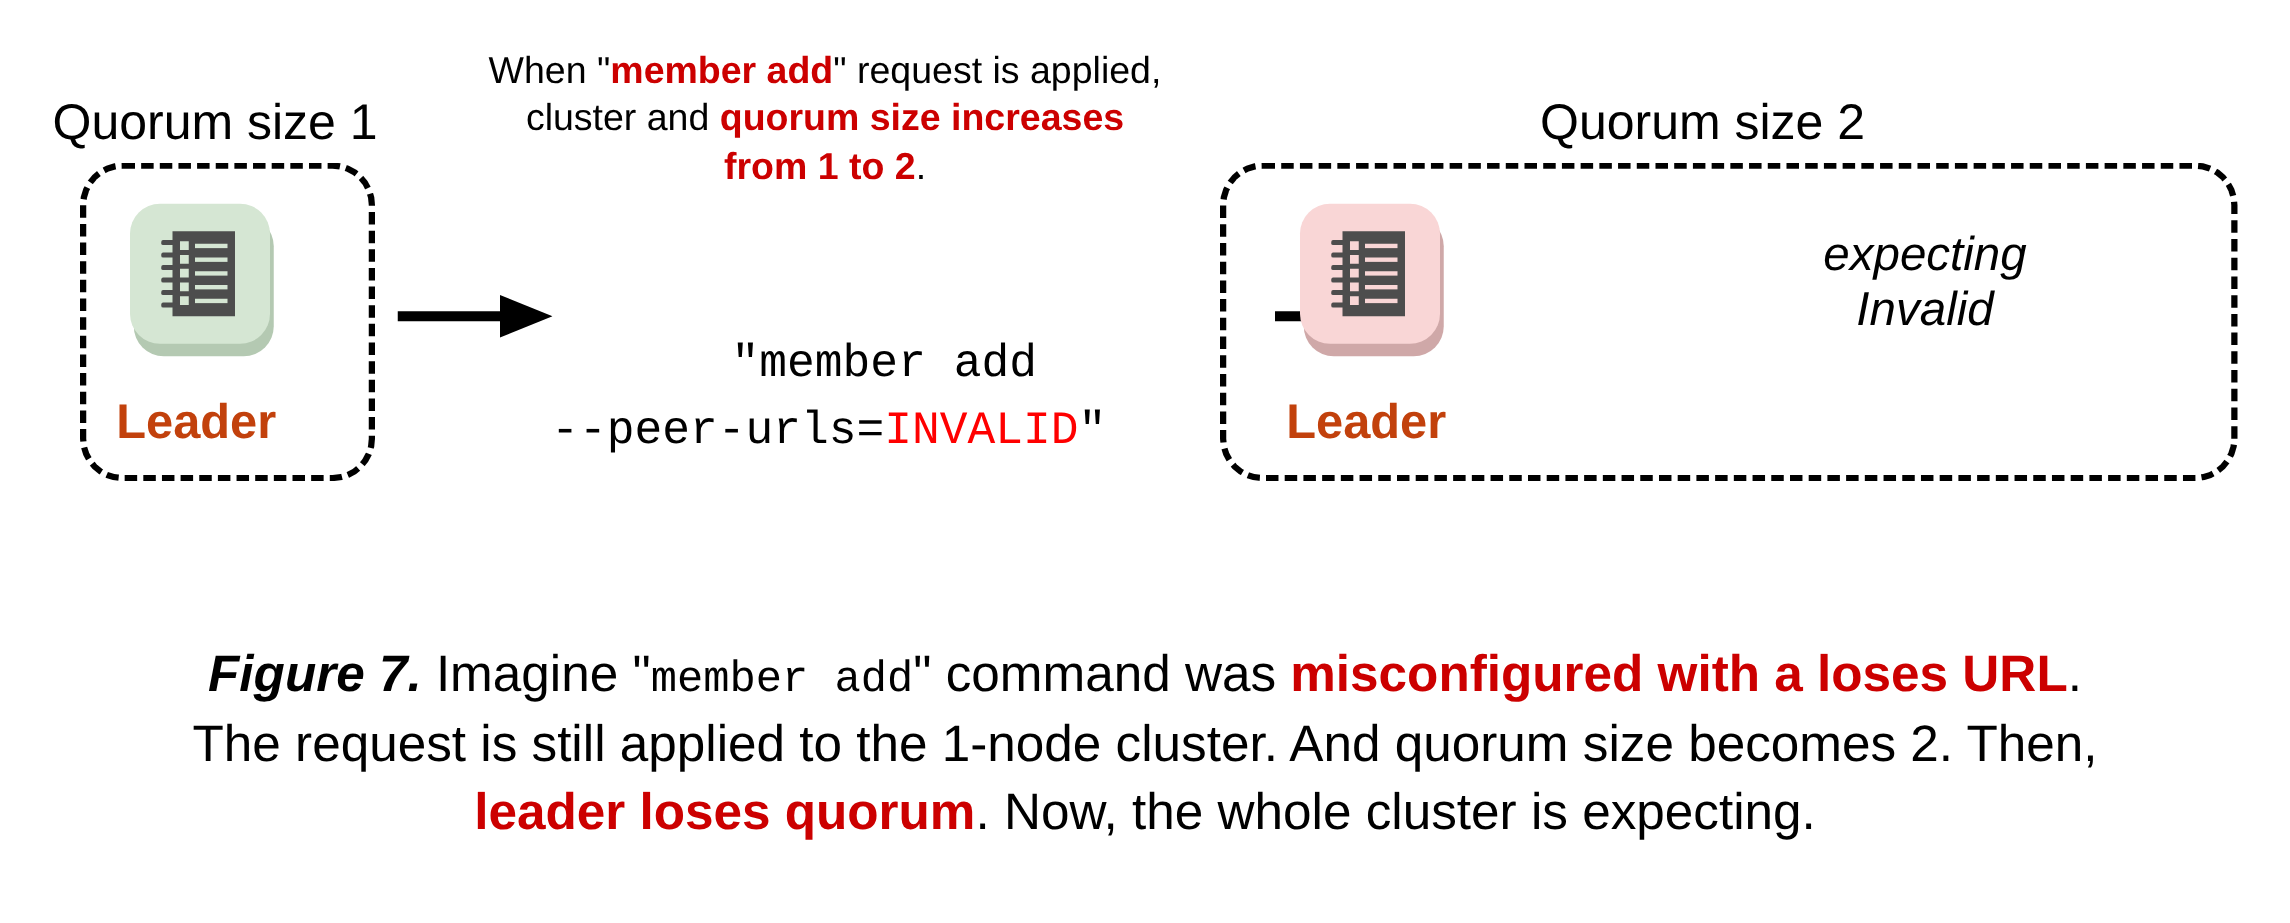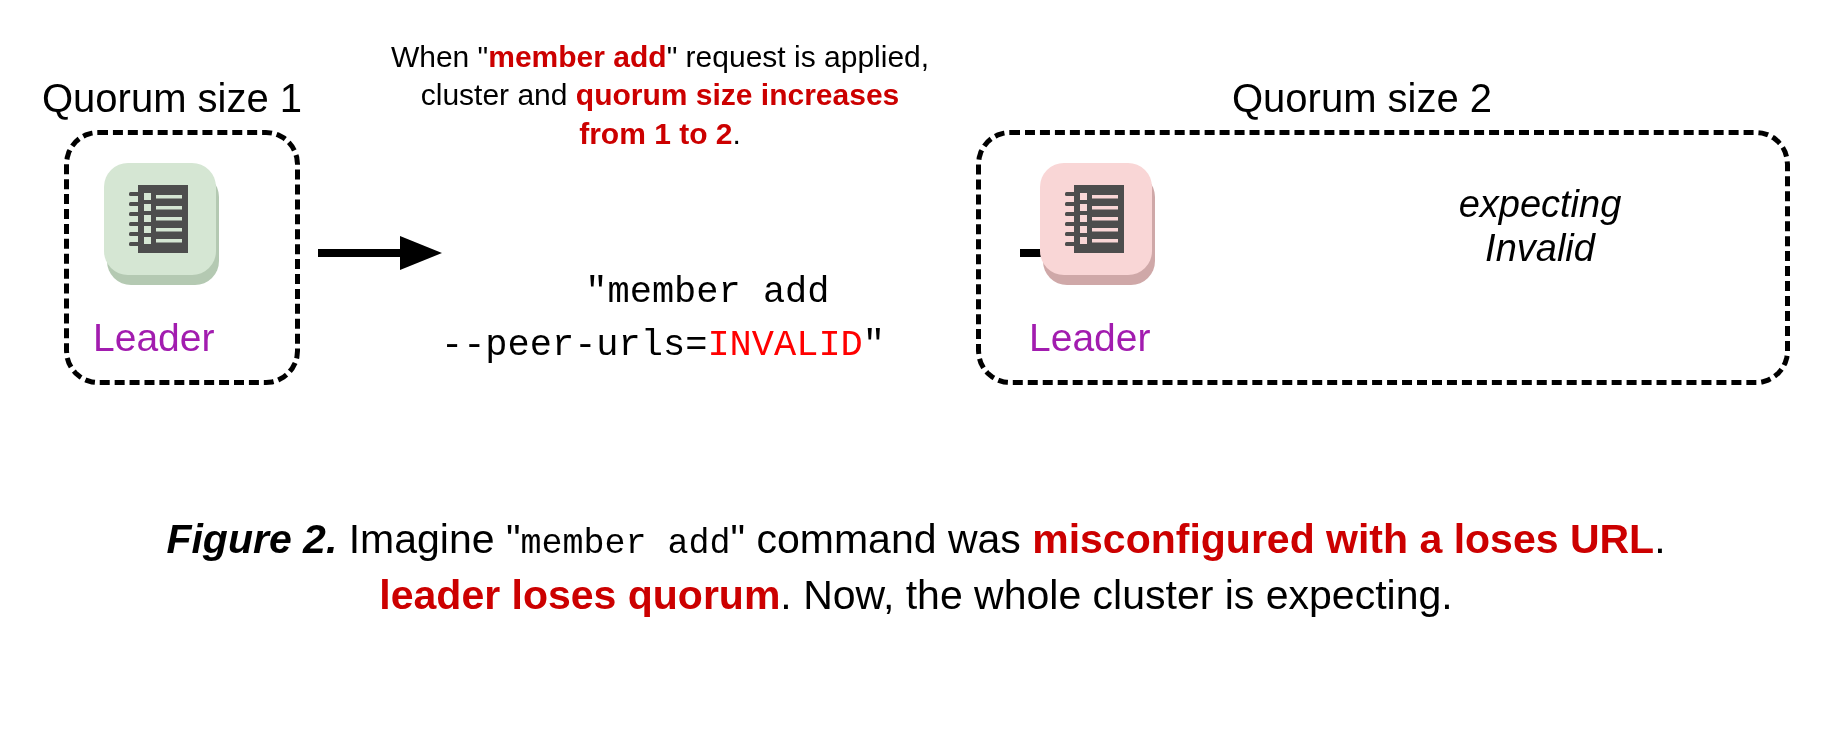--- a/index.html
+++ b/index.html
@@ -88,22 +88,22 @@
     height: 80px;
   }
 
   #icon-tile-left  { left: 104px; top: 163px; }
   #icon-tile-right { left: 1040px; top: 163px; }
 
   
   .node-role {
     position: absolute;
     font-size: 39px;
-    font-weight: 400;
-    color: #a21caf;
+    font-weight: 700;
+    color: #c2410c;
     white-space: nowrap;
     line-height: 1;
   }
   #node-role-left  { left: 93px;  top: 318px; }
   #node-role-right { left: 1029px; top: 318px; }
 
   
   #follower-note {
     position: absolute;
     left: 1420px;
@@ -282,17 +282,18 @@
 
   <div class="node-role" id="node-role-right">Leader</div>
 
   <div id="follower-note">
     <span>expecting</span><br>
     <span>Invalid</span><br>
   </div>
 
 
   <div id="figure-caption">
-    <span class="cap-line"><span class="fig-num">Figure 2.</span><span> Imagine "</span><span class="mono">member add</span><span>" command was </span><span class="em">misconfigured with a loses URL</span><span>.</span></span>
+    <span class="cap-line"><span class="fig-num">Figure 7.</span><span> Imagine "</span><span class="mono">member add</span><span>" command was </span><span class="em">misconfigured with a loses URL</span><span>.</span></span>
+    <span class="cap-line">The request is still applied to the 1-node cluster. And quorum size becomes 2. Then,</span>
     <span class="cap-line"><span class="em">leader loses quorum</span><span>. Now, the whole cluster is expecting.</span></span>
   </div>
 
 </div>
 
 </body></html>

